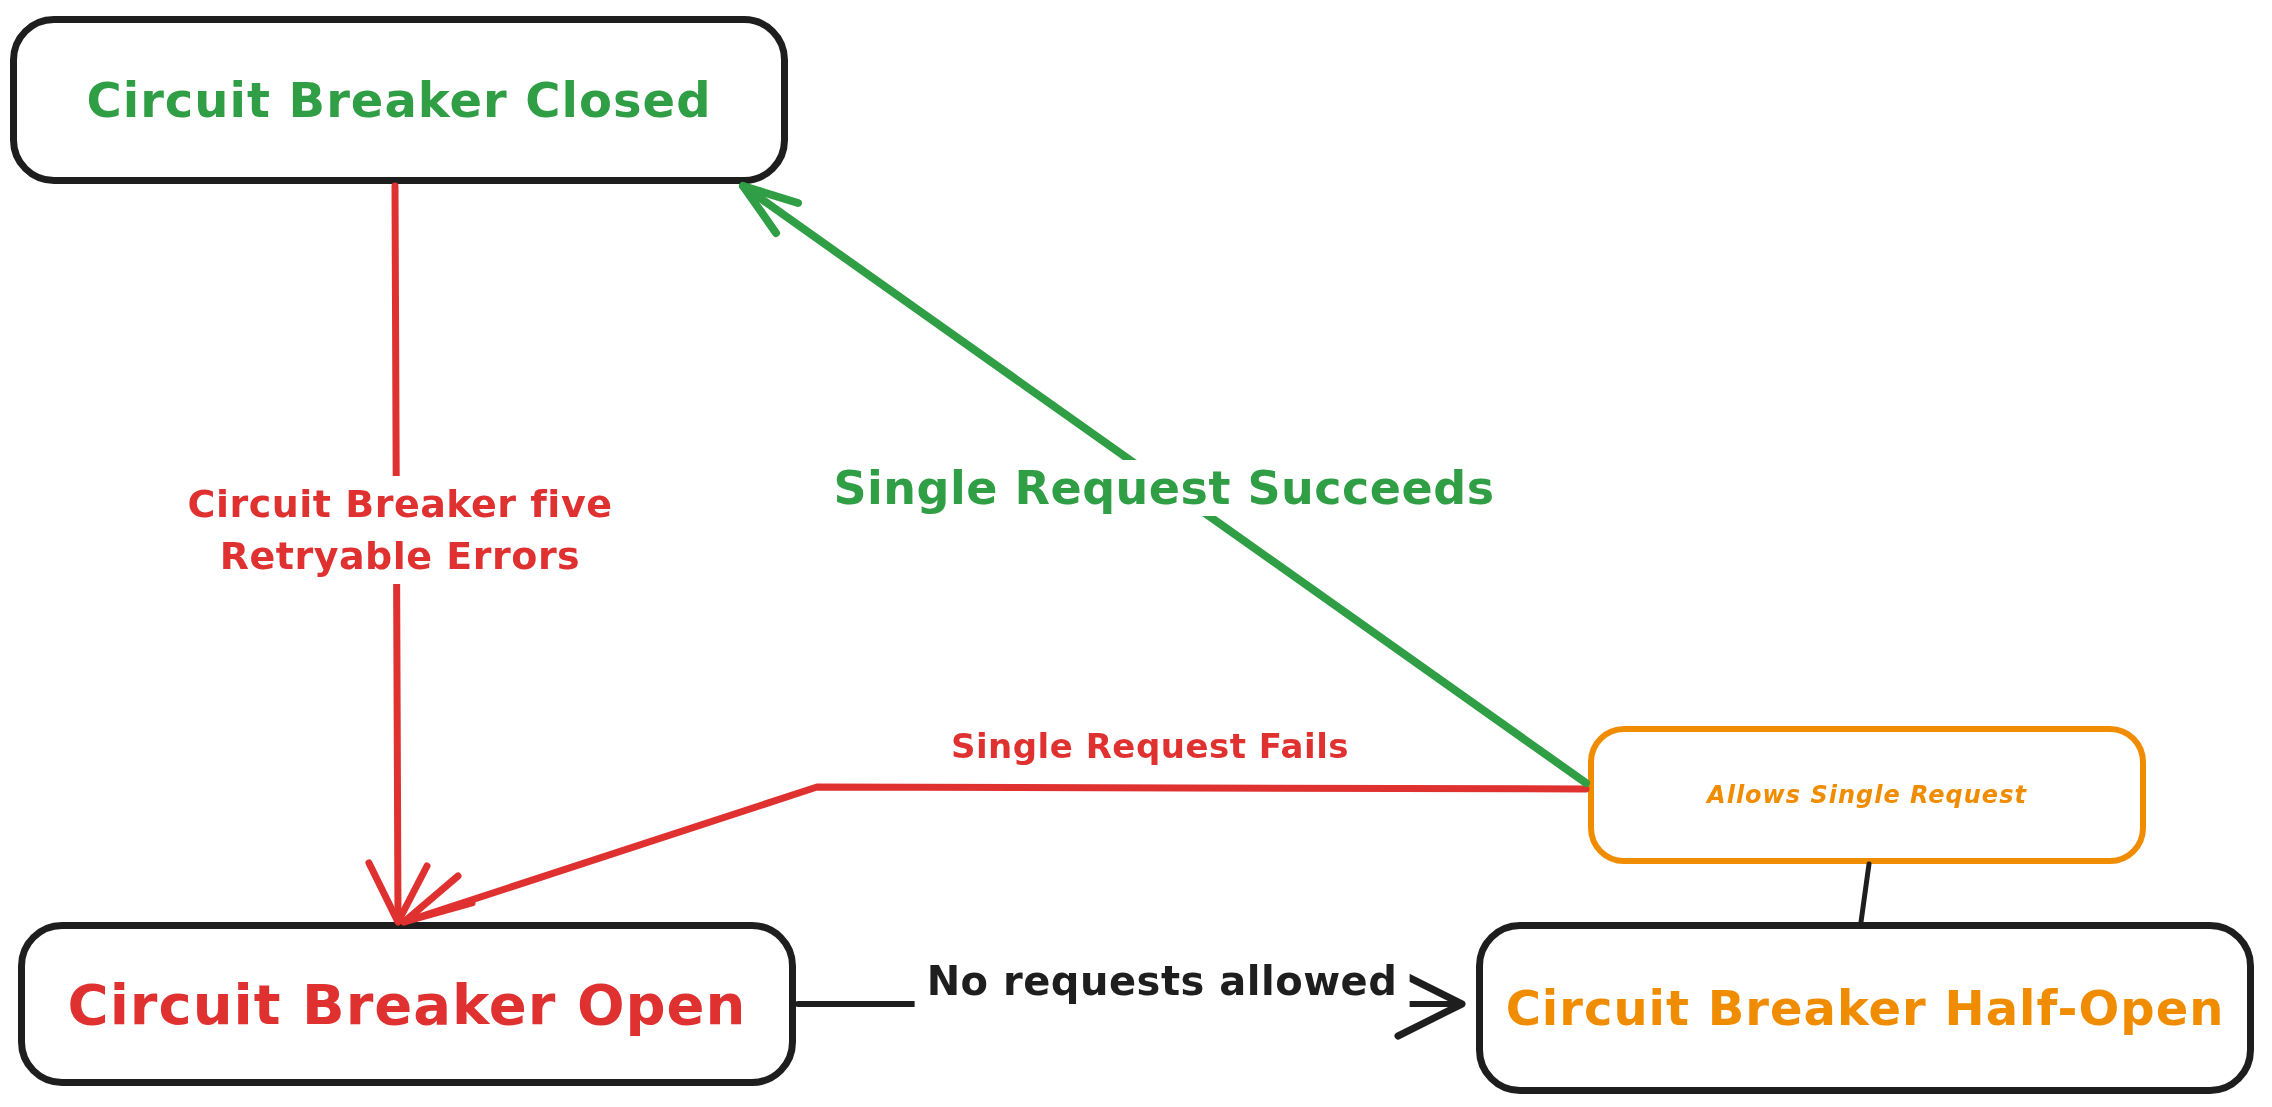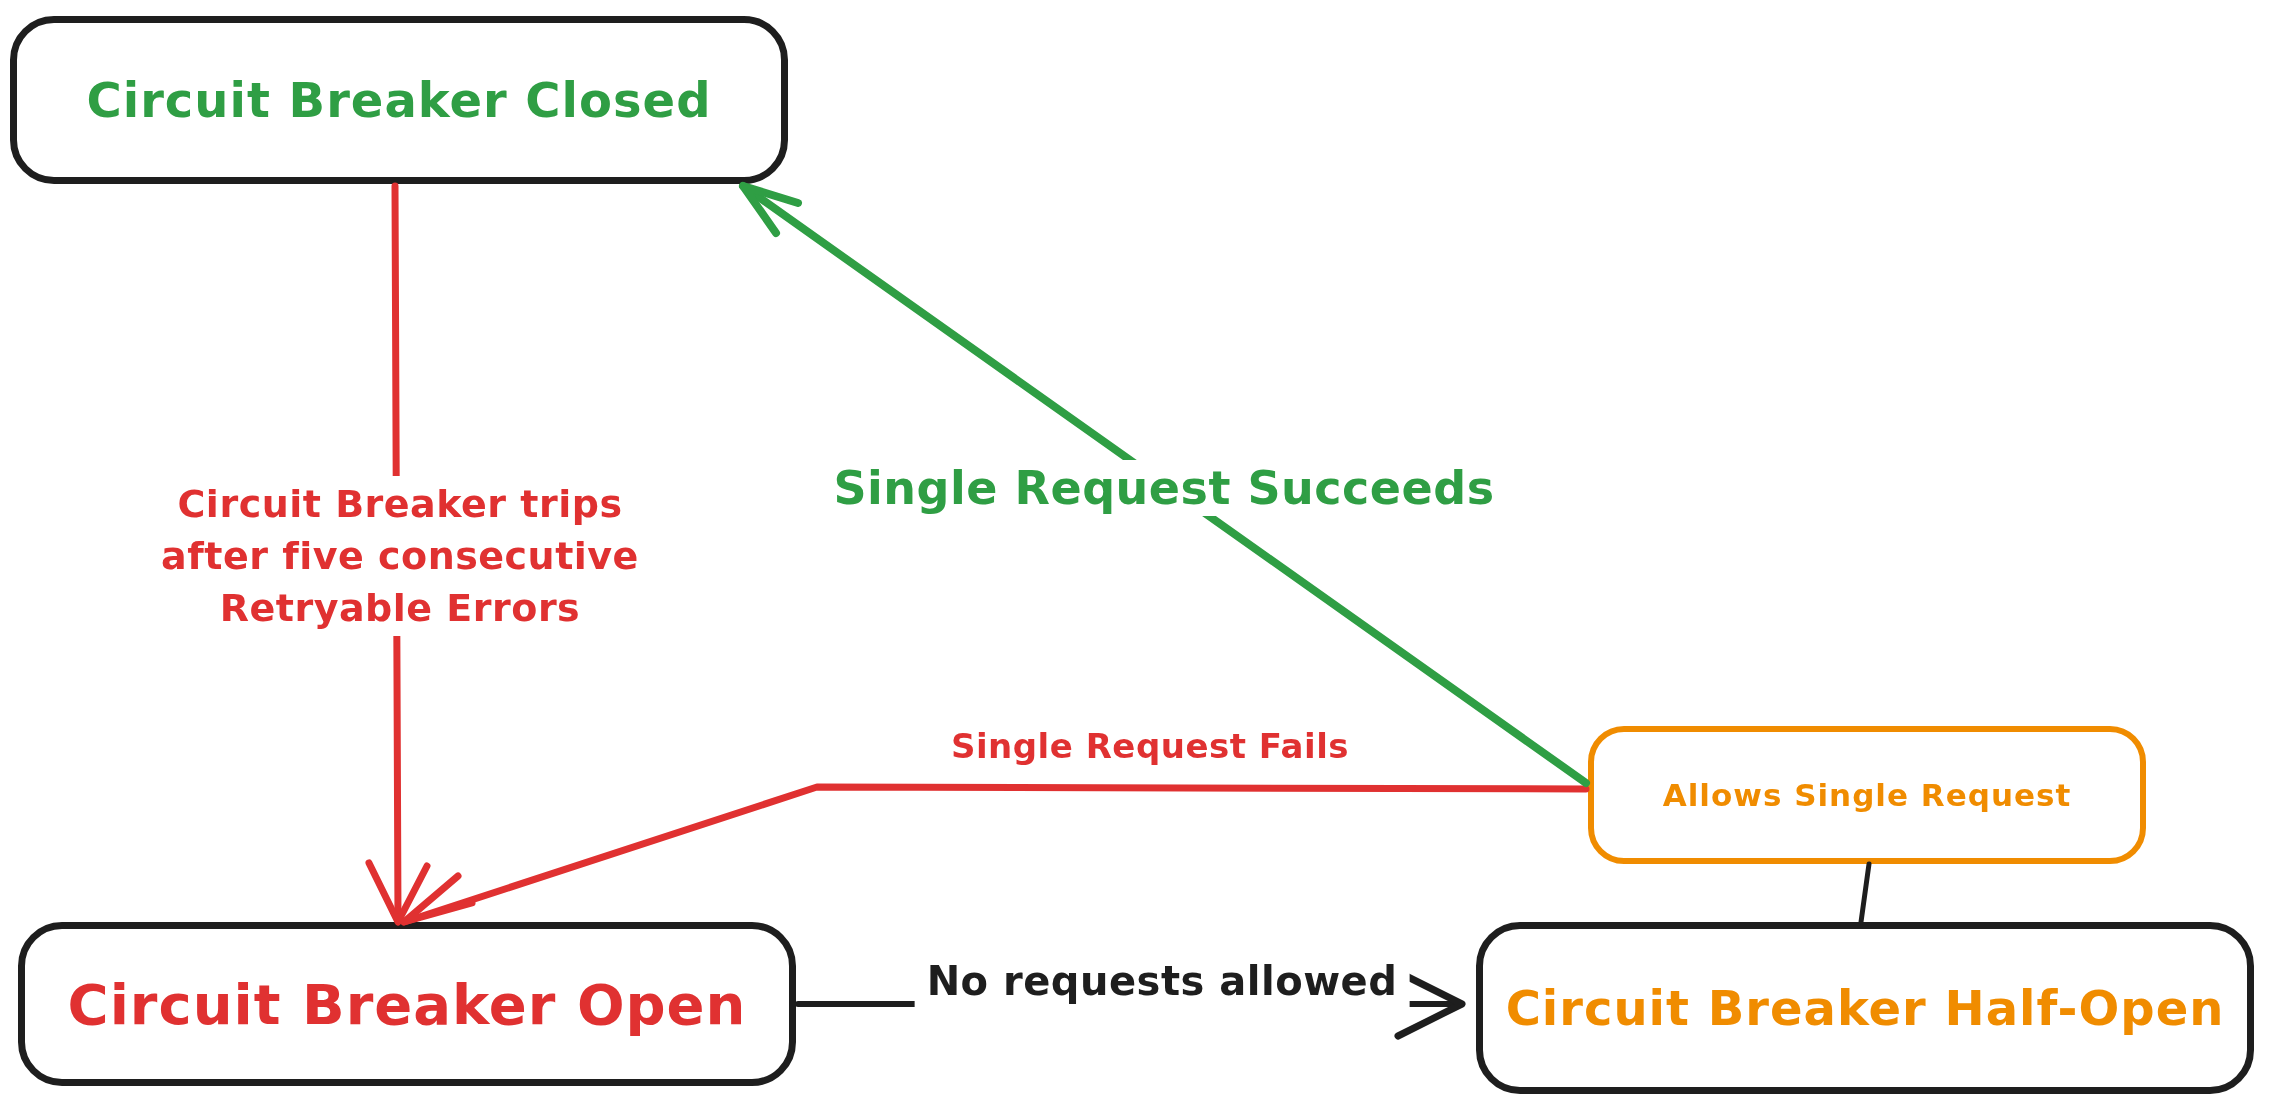--- a/index.html
+++ b/index.html
@@ -57,21 +57,21 @@
   .node-halfopen  { left: 1476px; top: 922px; width: 778px; height: 172px; }
   .node-closed   .node-title { color: var(--color-green);  font-size: 48px; }
   .node-open     .node-title { color: var(--color-red);    font-size: 56px; }
   .node-halfopen .node-title { color: var(--color-orange); font-size: 48px; }
 
   .node-allows {
     left: 1588px; top: 726px; width: 558px; height: 138px;
     border: 6px solid var(--color-orange);
     border-radius: 36px;
   }
-  .node-allows .node-title { color: var(--color-orange); font-size: 31px; }
+  .node-allows .node-title { color: var(--color-orange); font-size: 24px; font-style: italic; }
 
   .edge-label {
     position: absolute;
     transform: translateX(-50%);
     background: var(--color-bg);
     text-align: center;
     font-weight: bold;
     white-space: nowrap;
     z-index: 3;
     padding: 2px 12px;
@@ -115,22 +115,21 @@
     <path class="stroke-green" stroke-width="8" d="M1586,783 L743,186"></path>
     <path class="stroke-green" stroke-width="8" d="M798,203 L743,186 L776,233"></path>
 
     <path class="stroke-ink" stroke-width="6" d="M798,1004 L1462,1004"></path>
     <path class="stroke-ink" stroke-width="7" d="M1398,972 L1462,1004 L1398,1036"></path>
 
     <path class="stroke-ink" stroke-width="5" d="M1869,864 L1861,922"></path>
   </svg>
 
   <div class="edge-label label-trip">
-    <span class="line">Circuit Breaker trips</span>
-    <span class="line">after five consecutive</span>
+    <span class="line">Circuit Breaker five</span>
     <span class="line">Retryable Errors</span>
   </div>
 
   <div class="edge-label label-succeed">
     <span class="line">Single Request Succeeds</span>
   </div>
 
   <div class="edge-label label-fail">
     <span class="line">Single Request Fails</span>
   </div>

